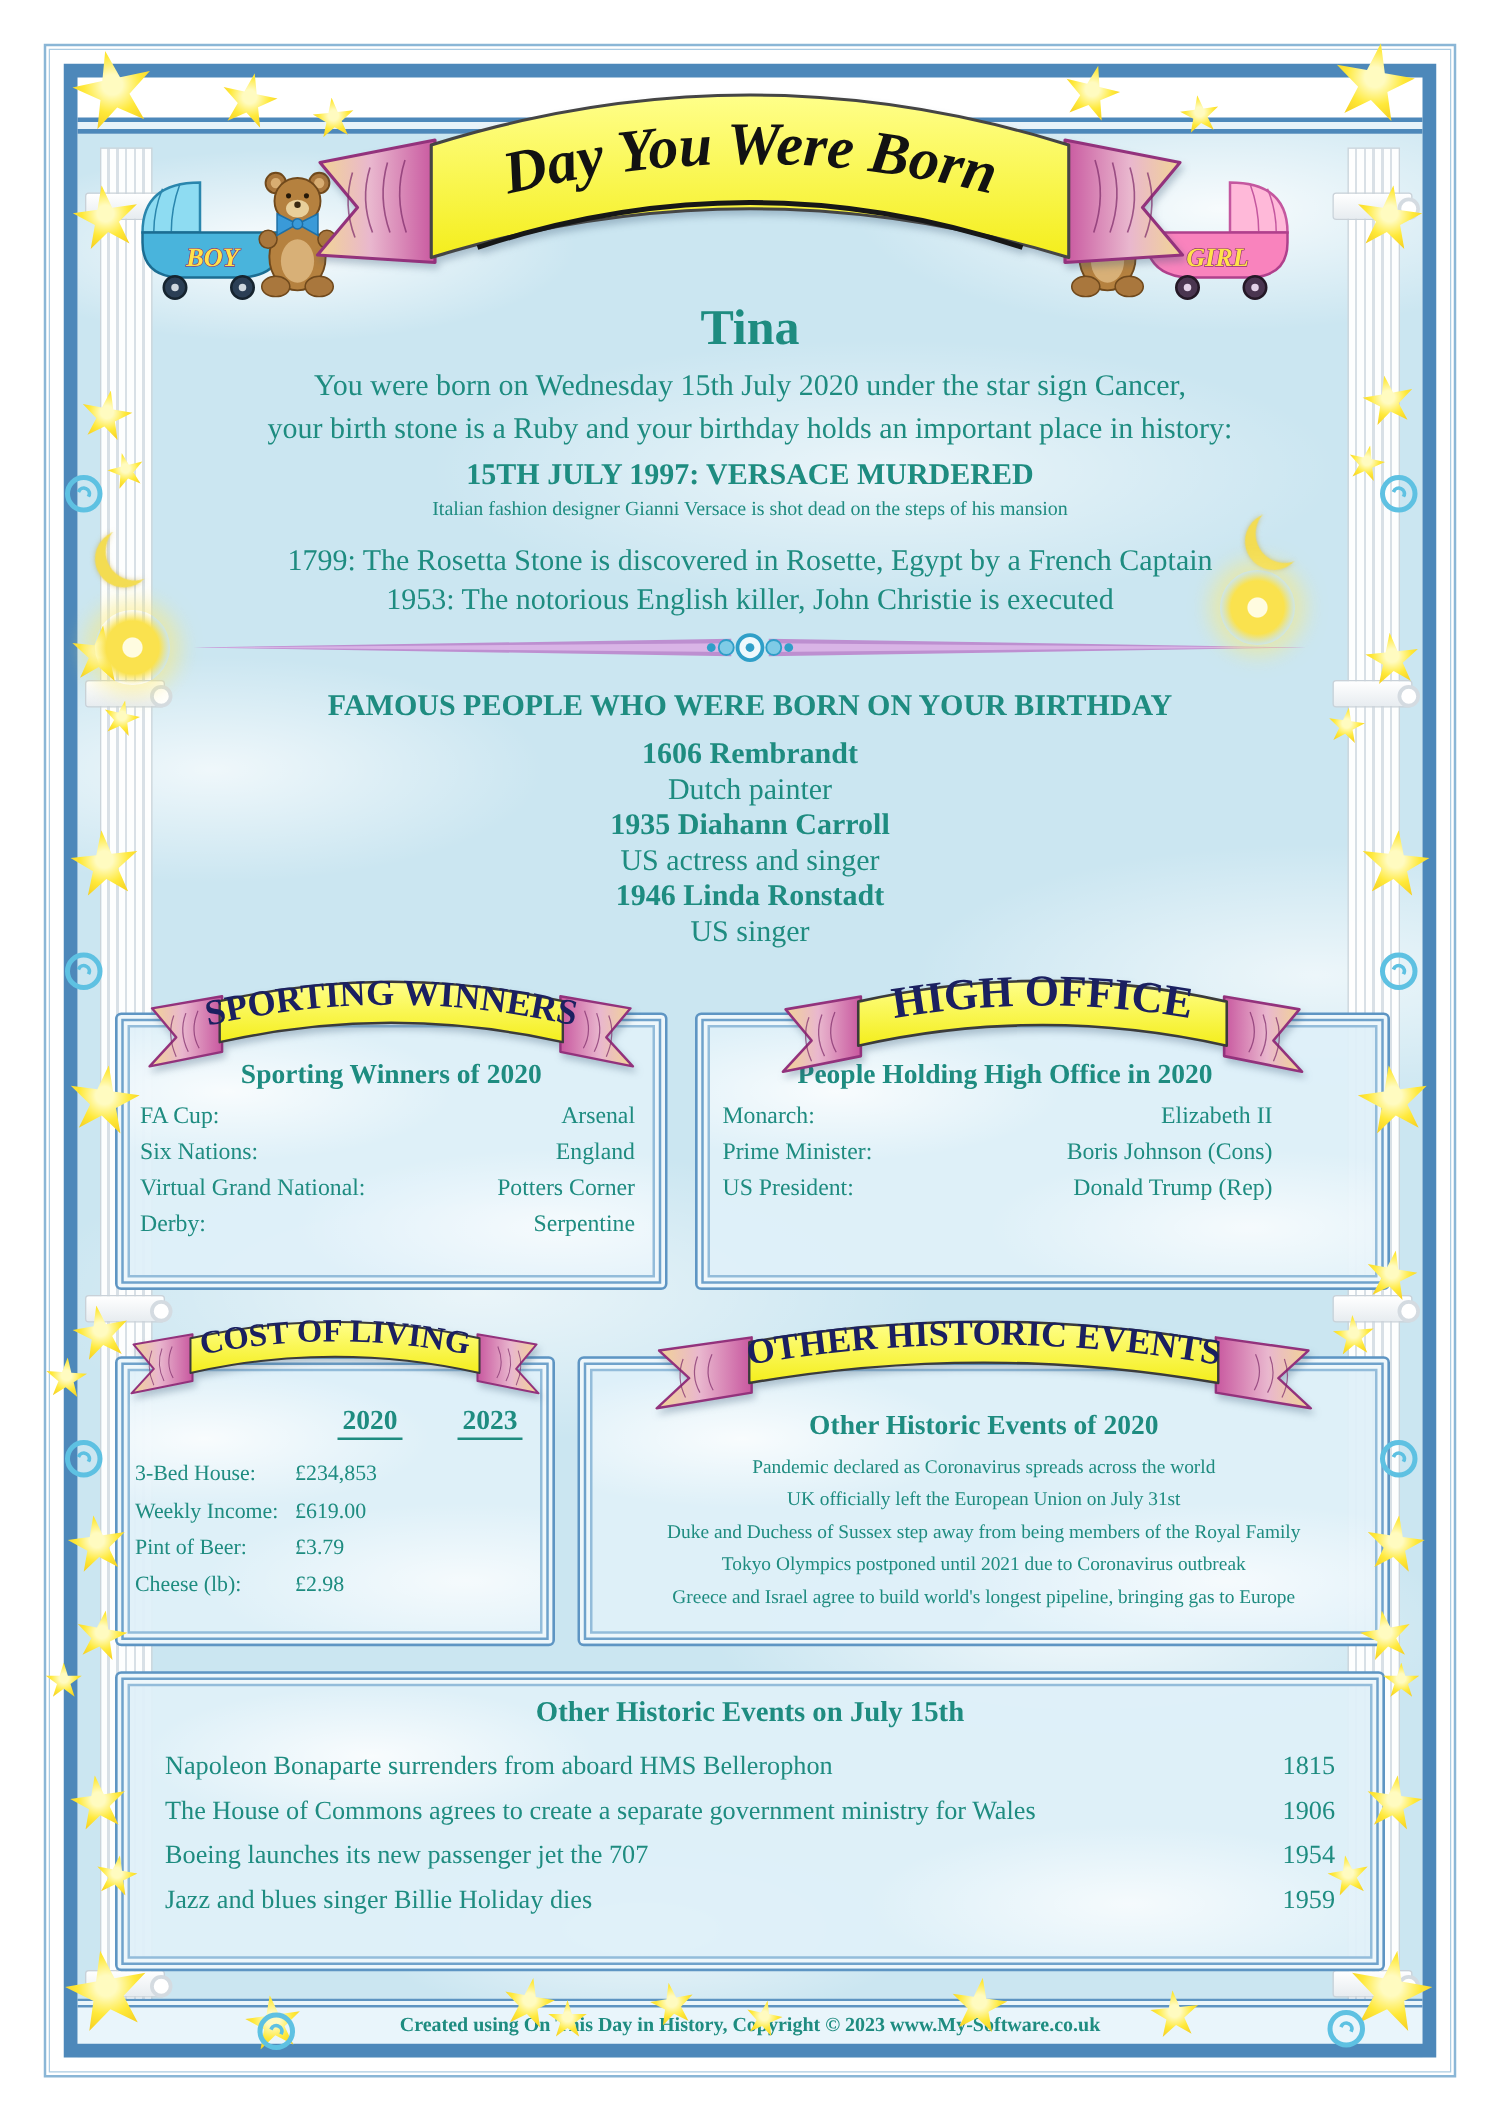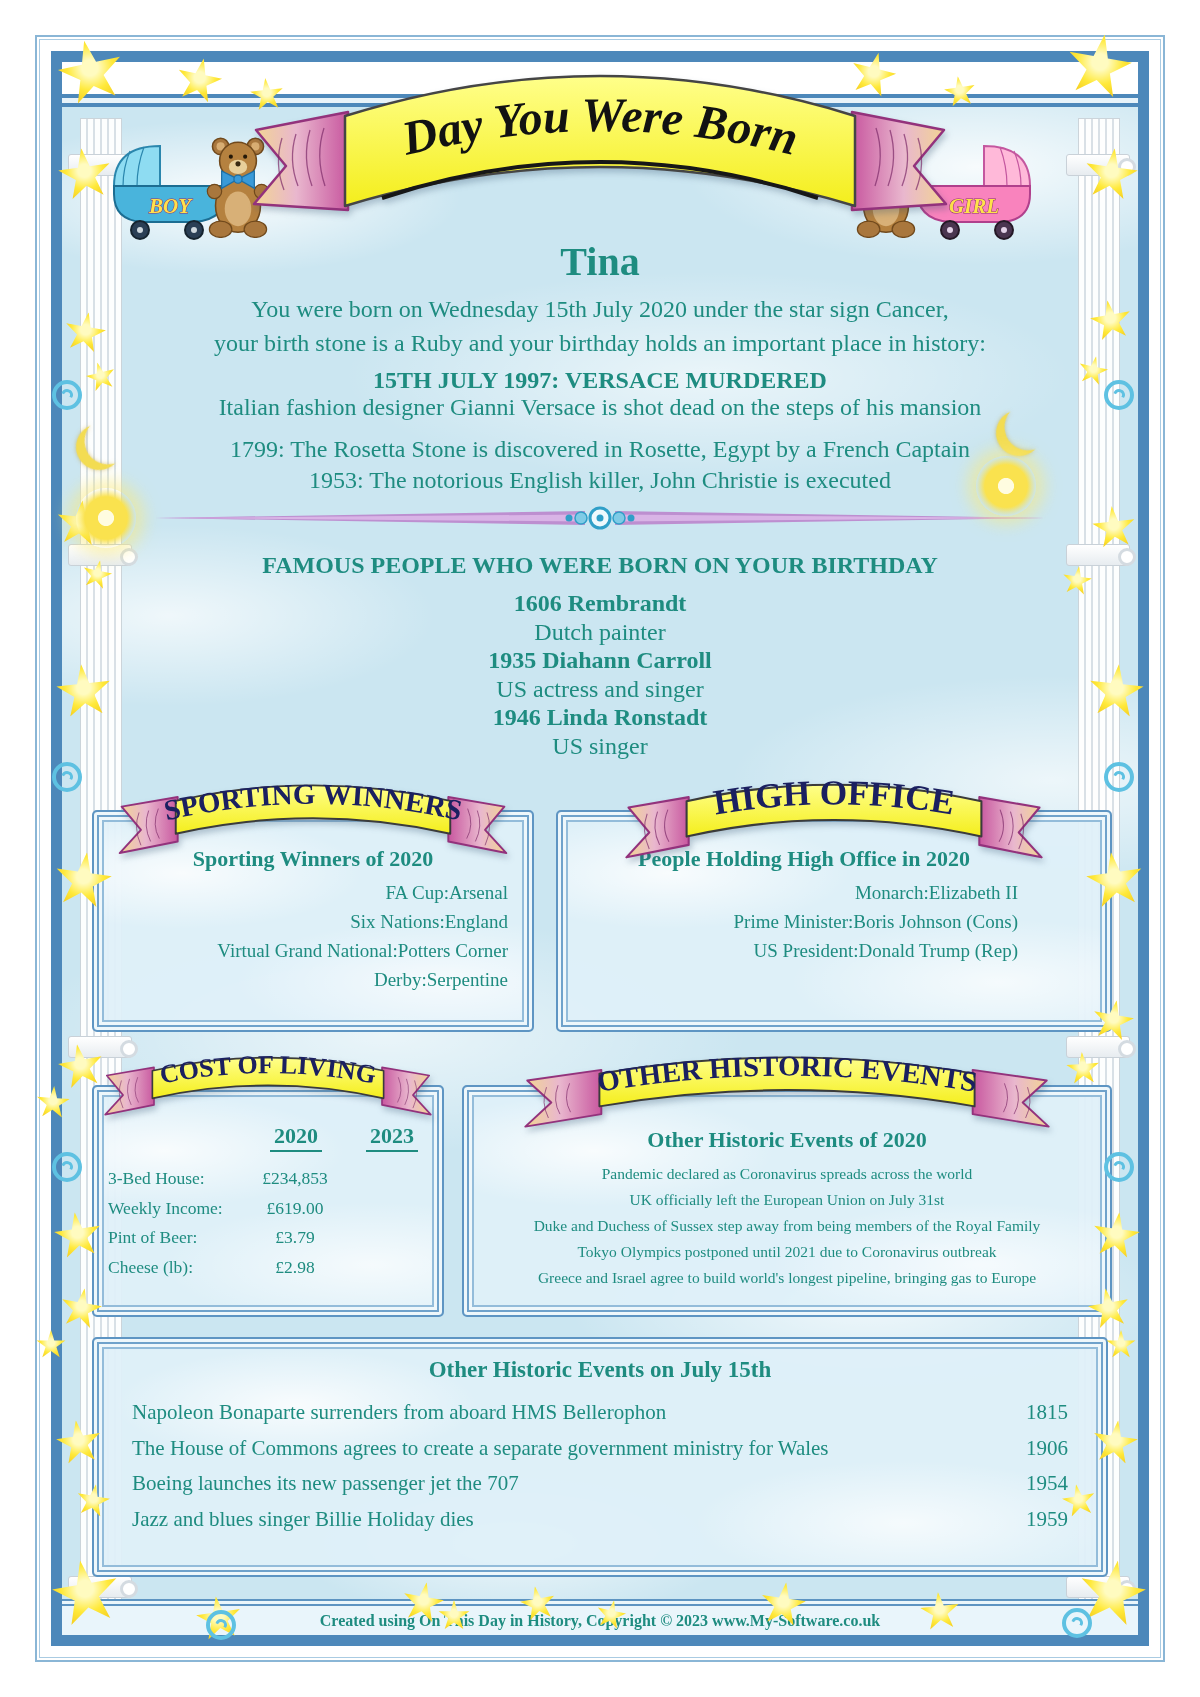--- a/index.html
+++ b/index.html
@@ -37,26 +37,26 @@
     background-color:rgba(223,240,249,.93);
     background-image:radial-gradient(ellipse 260px 80px at 20% 28%,rgba(255,255,255,.8),rgba(255,255,255,0) 70%),
                      radial-gradient(ellipse 300px 90px at 80% 78%,rgba(255,255,255,.7),rgba(255,255,255,0) 70%);
     box-shadow:inset 0 0 0 3px #eef7fb,inset 0 0 0 5px #6fa2cb,inset 0 0 0 8px #eef7fb,inset 0 0 0 10px #93bcda}
   .banner{position:absolute;z-index:6;filter:drop-shadow(2px 4px 3px rgba(50,80,110,.30))}
   
   .ct{position:absolute;left:62px;right:62px;text-align:center;z-index:2}
   .teal{color:#1e8c80}
   .b{font-weight:bold}
   .box-head{text-align:center;font-size:22px;font-weight:bold;color:#1e8c80}
-  .rowline{display:flex;justify-content:flex-end;font-size:19px;line-height:29px;color:#1e8c80}
+  .rowline{display:flex;justify-content:space-between;font-size:19px;line-height:29px;color:#1e8c80}
   .cost-head,.cost-row{display:grid;grid-template-columns:1fr 120px 72px}
   .cost-head span{font-size:22px;font-weight:bold;color:#1e8c80;text-align:center}
   .cost-head .u{display:inline-block;border-bottom:2px solid #1e8c80;padding:0 4px 1px}
   .cost-row{font-size:17.5px;line-height:29.5px;color:#1e8c80}
-  .cost-row .v{text-align:center;padding-right:2px}
+  .cost-row .v{text-align:left;padding-right:2px}
   .cost-row .v2{text-align:center}
   .ev{font-size:15.5px;line-height:26px;color:#1e8c80;text-align:center}
   .jul-row{display:flex;justify-content:space-between;font-size:21px;line-height:35.5px;color:#1e8c80}
   .footer-text{position:absolute;left:62px;right:62px;top:1612px;text-align:center;z-index:4;
     font-size:16px;font-weight:bold;color:#1e8c80}
   
   .star{position:absolute;z-index:8;
     clip-path:polygon(50% 0%,61% 35%,98% 35%,68% 57%,79% 91%,50% 70%,21% 91%,32% 57%,2% 35%,39% 35%);
     background:radial-gradient(circle at 50% 42%,#fffbc0 0 16%,#ffe93a 45%,#f0c116 88%);
     filter:drop-shadow(0 0 2px #ffffff) drop-shadow(0 0 3px #66c5e6)}
@@ -188,21 +188,21 @@
       <circle cx="106" cy="90" r="3" fill="#e3d2e8"></circle>
     <text x="76" y="73" text-anchor="middle" font-size="21" font-weight="bold" font-style="italic" fill="#ffe24a" stroke="#8c2f72" stroke-width="1" paint-order="stroke" font-family="'Liberation Serif',serif">GIRL</text>
   </svg>
 
   <div class="ct teal b" style="top:234px;font-size:40px;line-height:56px">Tina</div>
   <div class="ct teal" style="top:293px;font-size:24px;line-height:33.5px">
     <div>You were born on Wednesday 15th July 2020 under the star sign Cancer,</div>
     <div>your birth stone is a Ruby and your birthday holds an important place in history:</div>
   </div>
   <div class="ct teal b" style="top:367px;font-size:24px;line-height:27px">15TH JULY 1997: VERSACE MURDERED</div>
-  <div class="ct teal" style="top:394px;font-size:24px;line-height:27px">Italian fashion designer Gianni Versace is shot dead on the steps of his mansion</div>
+  <div class="ct teal" style="top:394px;font-size:16px;line-height:27px">Italian fashion designer Gianni Versace is shot dead on the steps of his mansion</div>
   <div class="ct teal" style="top:434px;font-size:24px;line-height:31px">
     <div>1799: The Rosetta Stone is discovered in Rosette, Egypt by a French Captain</div>
     <div>1953: The notorious English killer, John Christie is executed</div>
   </div>
 
   <svg class="ct" style="top:498px;left:140px;right:auto;width:920px;z-index:2" viewBox="0 0 920 40">
     <path d="M15,20 L445,13 L445,27 Z" fill="#bd8fd0"></path>
     <path d="M15,20 L445,16.5 L445,23.5 Z" fill="#d9b4e6"></path>
     <path d="M905,20 L475,13 L475,27 Z" fill="#bd8fd0"></path>
     <path d="M905,20 L475,16.5 L475,23.5 Z" fill="#d9b4e6"></path>

